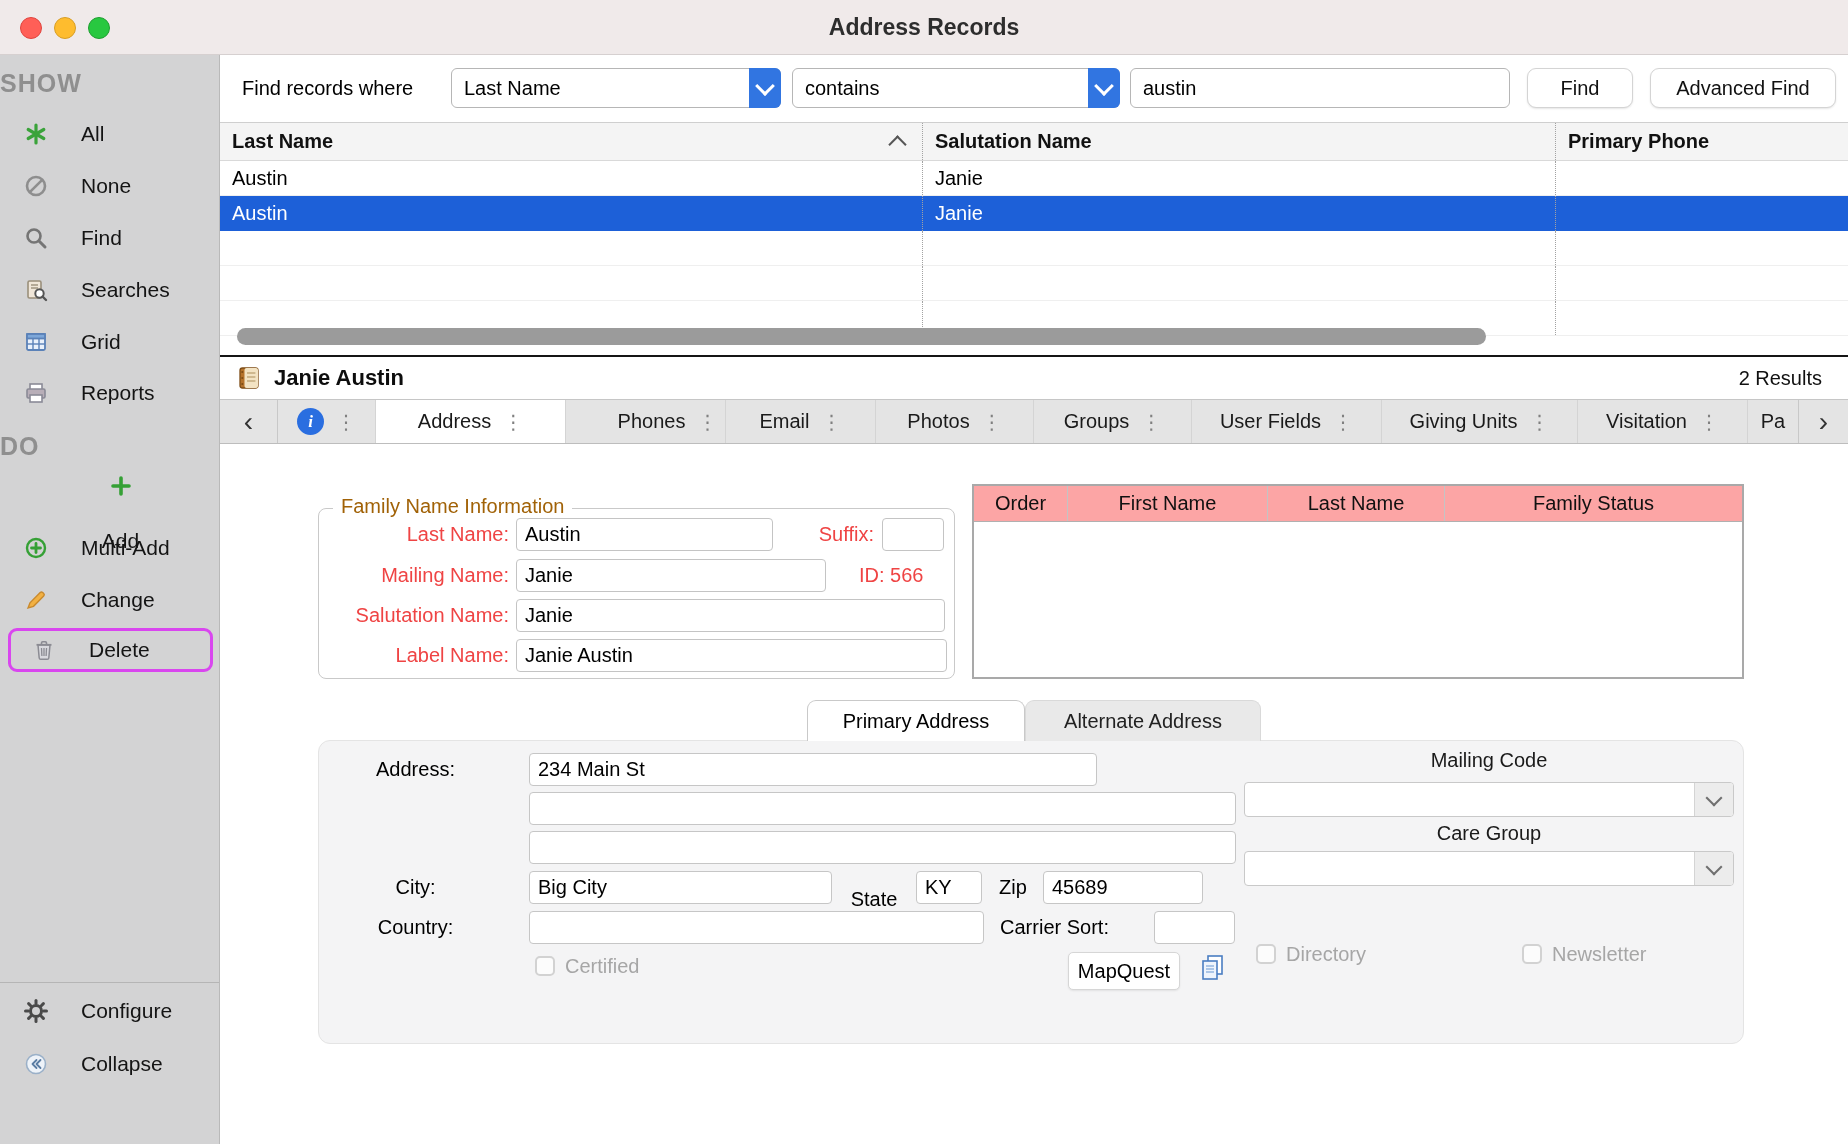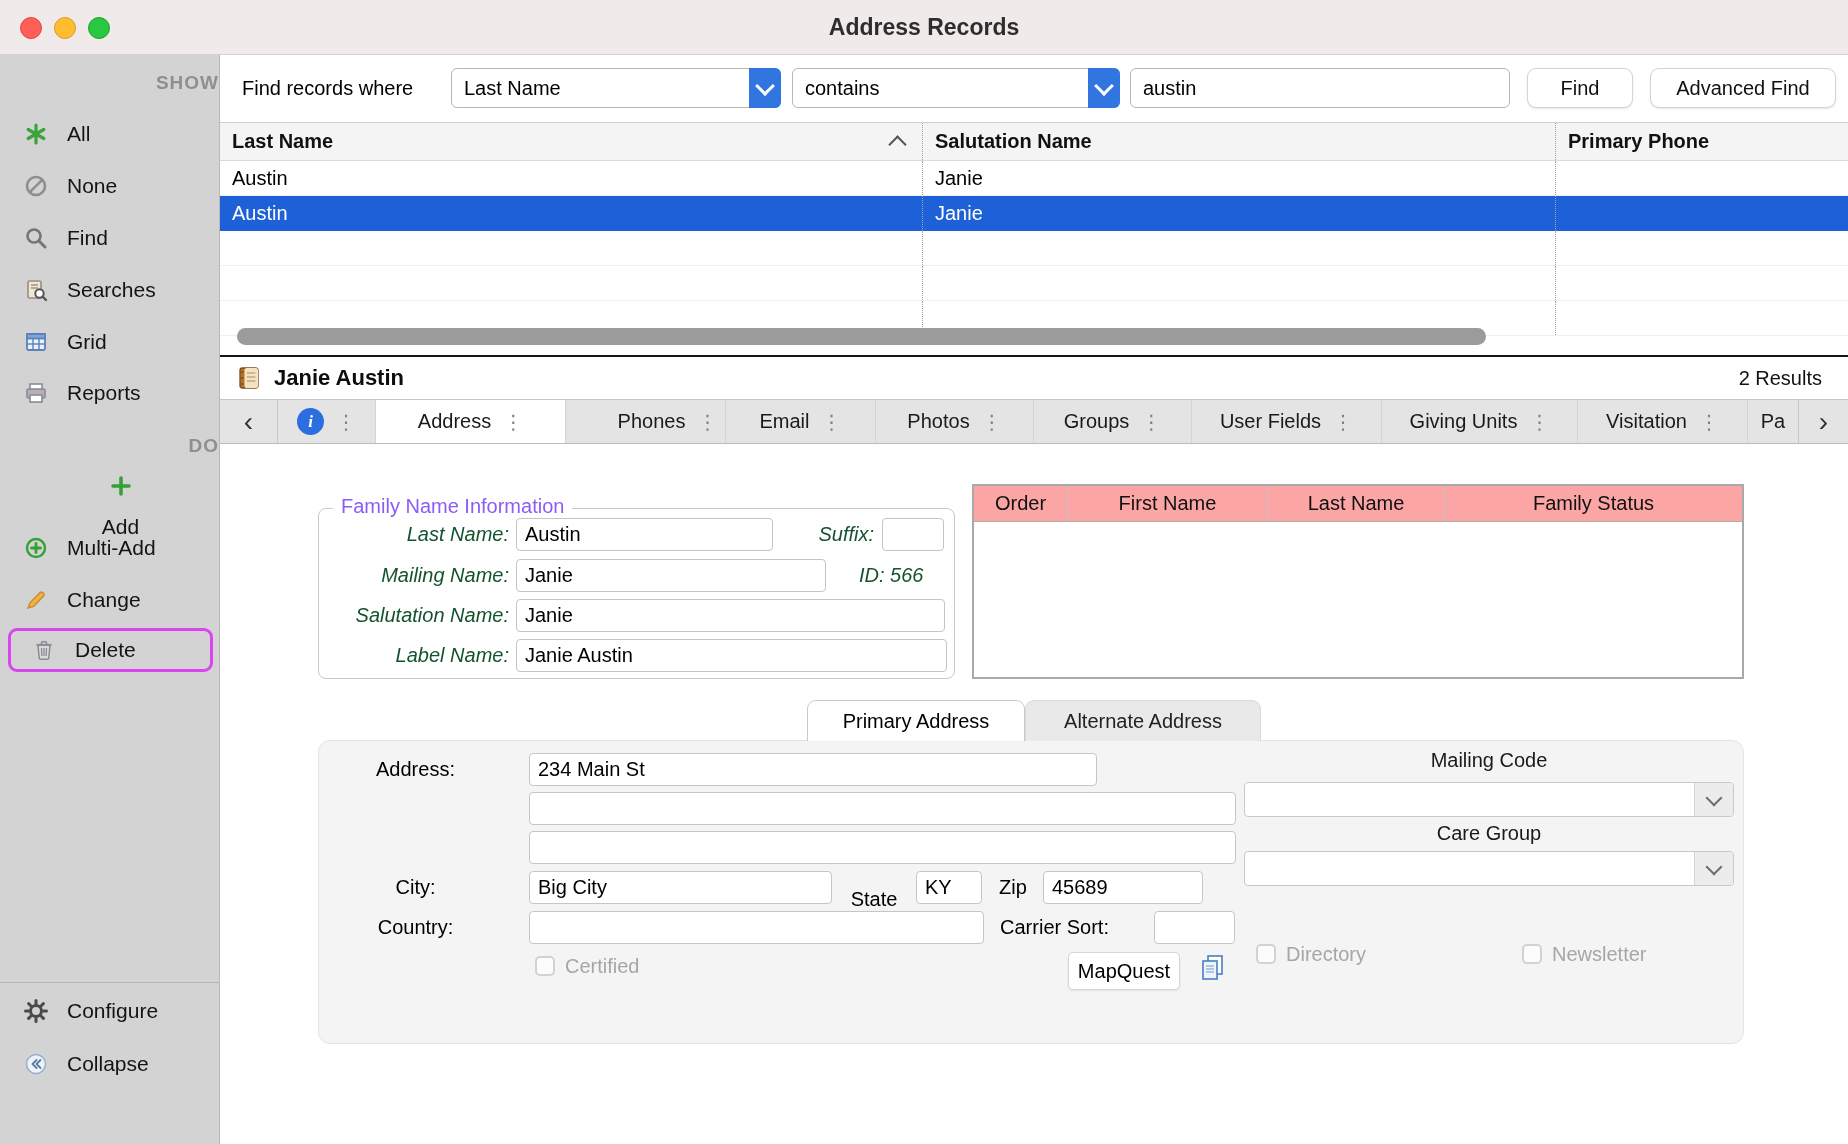--- a/index.html
+++ b/index.html
@@ -13,22 +13,22 @@
   .tl.yellow{left:54px;background:#febc2e;border:1px solid #d89e24;}
   .tl.green{left:88px;background:#28c840;border:1px solid #1f9f31;}
   .win-title{position:absolute;left:0;right:0;top:0;line-height:54px;text-align:center;font-size:23px;font-weight:700;color:#2d2d2d;}
 
   
   .app-body{position:absolute;top:55px;left:0;right:0;bottom:0;}
   .sidebar{position:absolute;left:0;top:0;bottom:0;width:219px;background:#d3d3d4;border-right:1px solid #b9b9b9;}
   .main{position:absolute;left:220px;top:0;right:0;bottom:0;background:#fff;}
 
   
-  .side-header{position:absolute;left:0;right:0;height:26px;text-align:right;font-size:19px;font-weight:700;color:#8f8f8f;letter-spacing:1px;line-height:26px;}
-  .s-item{position:absolute;left:0;right:0;height:44px;display:flex;align-items:center;padding-left:22px;gap:17px;font-size:21px;color:#141414;cursor:default;box-sizing:border-box;}
+  .side-header{position:absolute;left:0;right:0;height:26px;text-align:left;font-size:25px;font-weight:700;color:#8f8f8f;letter-spacing:1px;line-height:26px;}
+  .s-item{position:absolute;left:0;right:0;height:44px;display:flex;align-items:center;padding-left:22px;gap:31px;font-size:21px;color:#141414;cursor:default;box-sizing:border-box;}
   .s-item .icn{width:28px;display:flex;justify-content:center;align-items:center;}
   .s-item.selected{left:8px;right:6px;border:3px solid #d946ef;border-radius:9px;padding-left:19px;}
   .side-sep{position:absolute;left:0;right:0;top:927px;height:1px;background:#b5b5b5;}
 
   
   .findbar{position:absolute;top:0;left:0;right:0;height:67px;background:#fff;}
   .fb-label{position:absolute;left:22px;top:0;line-height:67px;font-size:20px;color:#000;}
   .popup{position:absolute;top:13px;height:40px;background:#fff;border:1px solid #b6b6b6;border-radius:6px;box-sizing:border-box;}
   .popup .val{line-height:38px;padding-left:12px;font-size:20px;color:#000;}
   .popup .pbtn{position:absolute;top:-1px;right:-1px;bottom:-1px;width:32px;background:#3175e1;border-radius:0 6px 6px 0;display:flex;align-items:center;justify-content:center;}
@@ -65,22 +65,22 @@
   .tab{display:flex;align-items:center;justify-content:center;gap:12px;font-size:20px;color:#1a1a1a;border-right:1px solid #d4d4d4;box-sizing:border-box;white-space:nowrap;overflow:hidden;}
   .tab.selected{background:#fff;}
   .tab-menu{color:#808080;font-size:20px;}
   .info-circle{width:27px;height:27px;border-radius:50%;background:#2a6ee0;color:#fff;font-size:17px;font-weight:700;display:flex;align-items:center;justify-content:center;font-family:"Liberation Serif",serif;font-style:italic;}
 
   
   .content{position:absolute;top:389px;left:0;right:0;bottom:0;background:#fff;}
 
   
   .groupbox{position:absolute;left:98px;top:64px;width:637px;height:171px;border:1.5px solid #c9c9c9;border-radius:8px;box-sizing:border-box;}
-  .gb-title{position:absolute;top:-14px;left:14px;background:#fff;padding:0 8px;font-size:20px;color:#8b5cf6;}
-  .fg-label{position:absolute;font-size:20px;color:#14532d;text-align:right;line-height:33px;height:33px;font-style:italic;}
+  .gb-title{position:absolute;top:-14px;left:14px;background:#fff;padding:0 8px;font-size:20px;color:#a16207;}
+  .fg-label{position:absolute;font-size:20px;color:#ef4444;text-align:right;line-height:33px;height:33px;}
   .fg-input{position:absolute;height:33px;border:1px solid #c4c4c4;border-radius:4px;box-sizing:border-box;font-size:20px;padding:0 8px;font-family:"Liberation Sans",sans-serif;color:#000;background:#fff;}
 
   
   .members{position:absolute;left:752px;top:40px;width:772px;height:195px;border:2px solid #a9a9a9;background:#fff;box-sizing:border-box;}
   .mb-header{display:flex;height:36px;background:#fca5a5;border-bottom:1px solid #b0b0b0;box-sizing:border-box;}
   .mb-hcell{display:flex;align-items:center;justify-content:center;font-size:20px;color:#111;border-right:1px solid #c4c4c4;box-sizing:border-box;}
   .mb-hcell:last-child{border-right:none;}
 
   
   .addr-tab{position:absolute;top:256px;height:41px;display:flex;align-items:center;justify-content:center;font-size:20px;box-sizing:border-box;z-index:2;}

